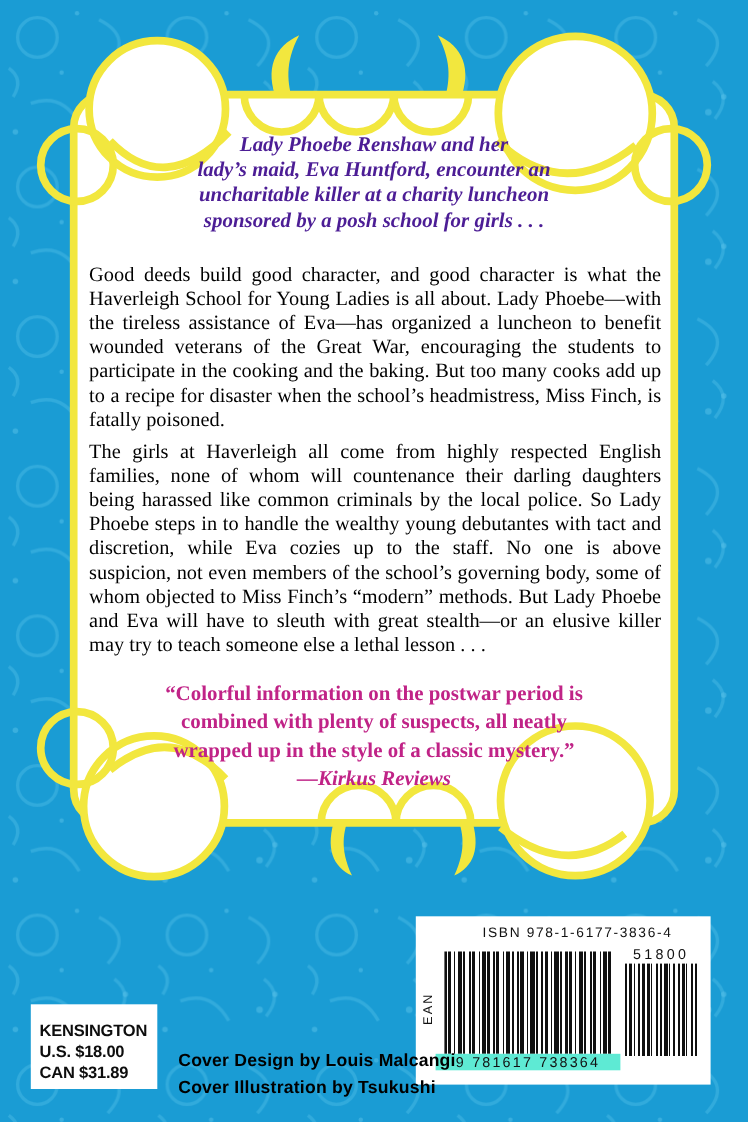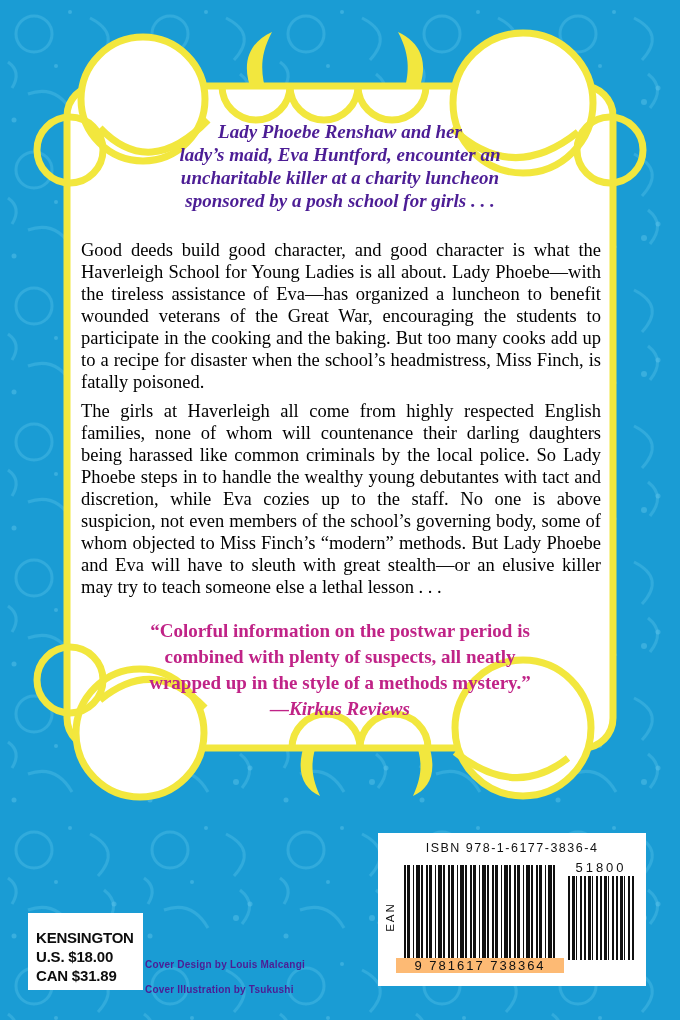--- a/index.html
+++ b/index.html
@@ -26,47 +26,47 @@
     font-family:"Liberation Serif",serif;font-weight:bold;
     font-size:19px;line-height:26px;color:#c02387;
   }
   .review .attr{font-style:italic;}
   .website{
     position:absolute;right:31px;top:796px;color:#ffffff;
     font-weight:bold;font-size:15.5px;line-height:20px;letter-spacing:.2px;
   }
 
   .bcpanel{position:absolute;left:378px;top:833px;width:268px;height:153px;background:#ffffff;z-index:3;}
-  .isbn{position:absolute;left:0;top:8px;width:100%;text-align:center;
+  .isbn{position:absolute;left:13px;top:8px;width:100%;text-align:center;
         font-size:12.5px;letter-spacing:1.5px;color:#111;}
   .ean{position:absolute;left:-8px;top:78px;width:40px;text-align:center;
        transform:rotate(-90deg);font-size:11.5px;letter-spacing:2px;color:#111;}
   .bars-main{position:absolute;left:26px;top:32px;width:152px;height:93px;
     background:repeating-linear-gradient(90deg,
       #101010 0px 2px,#ffffff 2px 3px,
       #101010 3px 6px,#ffffff 6px 9px,
       #101010 9px 10px,#ffffff 10px 12px,
       #101010 12px 16px,#ffffff 16px 17px,
       #101010 17px 19px,#ffffff 19px 22px);}
   .digits-main{position:absolute;left:18px;top:125px;width:168px;text-align:center;
-      font-size:13px;letter-spacing:2px;color:#111;background:#fdba74;}
+      font-size:13px;letter-spacing:2px;color:#111;background:#5eead4;}
   .digits-addon{position:absolute;left:190px;top:27px;width:66px;text-align:center;
       font-size:13px;letter-spacing:3px;color:#111;}
   .bars-addon{position:absolute;left:190px;top:43px;width:66px;height:84px;
     background:repeating-linear-gradient(90deg,
       #101010 0px 2px,#ffffff 2px 4px,
       #101010 4px 7px,#ffffff 7px 8px,
       #101010 8px 9px,#ffffff 9px 12px,
       #101010 12px 14px,#ffffff 14px 16px);}
 
   .pubbox{position:absolute;left:28px;top:913px;width:115px;height:77px;background:#ffffff;
     box-sizing:border-box;padding:15px 0 0 8px;color:#0d0d0d;
     font-weight:bold;font-size:15px;line-height:19px;letter-spacing:-0.2px;z-index:3;}
-  .credits{position:absolute;left:145px;top:952px;color:#4c1d95;
-    font-weight:bold;font-size:10px;line-height:25px;letter-spacing:.2px;z-index:3;}
+  .credits{position:absolute;left:162px;top:952px;color:#000000;
+    font-weight:bold;font-size:16px;line-height:25px;letter-spacing:.2px;z-index:3;}
 </style>
 </head>
 <body>
 
 <div id="cover">
 
   <svg class="layer" width="680" height="1020" viewBox="0 0 680 1020" style="z-index:0">
     <defs>
       <pattern id="dmk" width="136" height="136" patternUnits="userSpaceOnUse">
         <g stroke="#4cbbe6" fill="none" stroke-width="3" opacity="0.45">
@@ -133,21 +133,21 @@
     </div>
 
     <div class="synopsis">
       <p>Good deeds build good character, and good character is what the Haverleigh School for Young Ladies is all about. Lady Phoebe—with the tireless assistance of Eva—has organized a luncheon to benefit wounded veterans of the Great War, encouraging the students to participate in the cooking and the baking. But too many cooks add up to a recipe for disaster when the school’s headmistress, Miss Finch, is fatally poisoned.</p>
       <p>The girls at Haverleigh all come from highly respected English families, none of whom will countenance their darling daughters being harassed like common criminals by the local police. So Lady Phoebe steps in to handle the wealthy young debutantes with tact and discretion, while Eva cozies up to the staff. No one is above suspicion, not even members of the school’s governing body, some of whom objected to Miss Finch’s “modern” methods. But Lady Phoebe and Eva will have to sleuth with great stealth—or an elusive killer may try to teach someone else a lethal lesson&nbsp;.&nbsp;.&nbsp;.</p>
     </div>
 
     <div class="review">
       <div>“Colorful information on the postwar period is</div>
       <div>combined with plenty of suspects, all neatly</div>
-      <div>wrapped up in the style of a methods mystery.”</div>
+      <div>wrapped up in the style of a classic mystery.”</div>
       <div class="attr">—Kirkus Reviews</div>
     </div>
 
 
     <div class="bcpanel">
       <div class="isbn">ISBN 978-1-6177-3836-4</div>
       <div class="ean">EAN</div>
       <div class="bars-main"></div>
       <div class="digits-main">9 781617 738364</div>
       <div class="digits-addon">51800</div>

